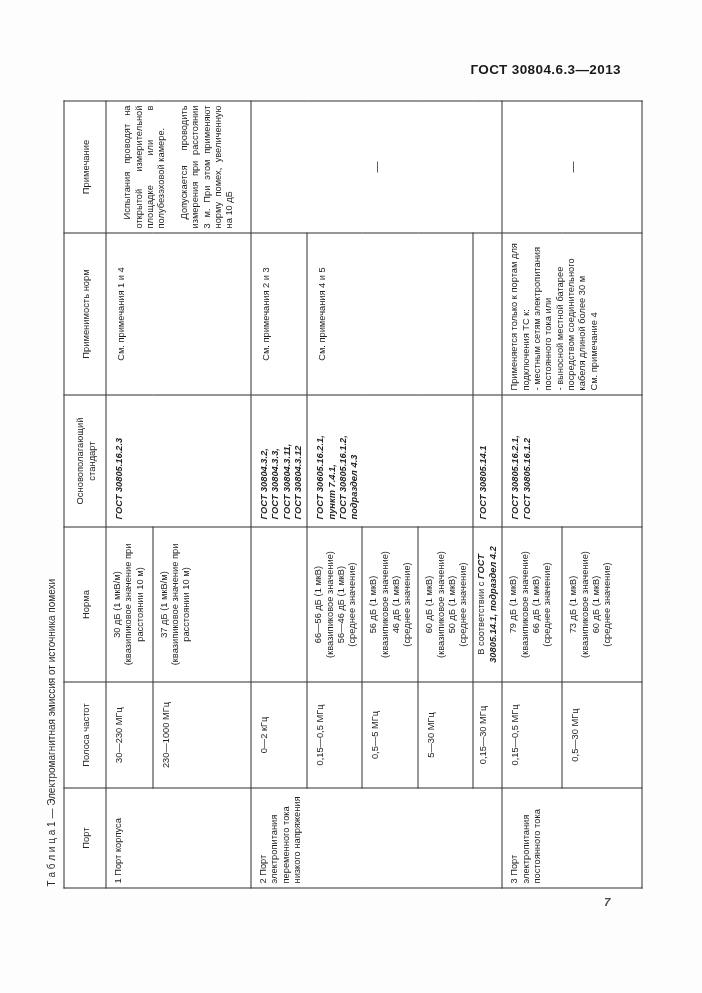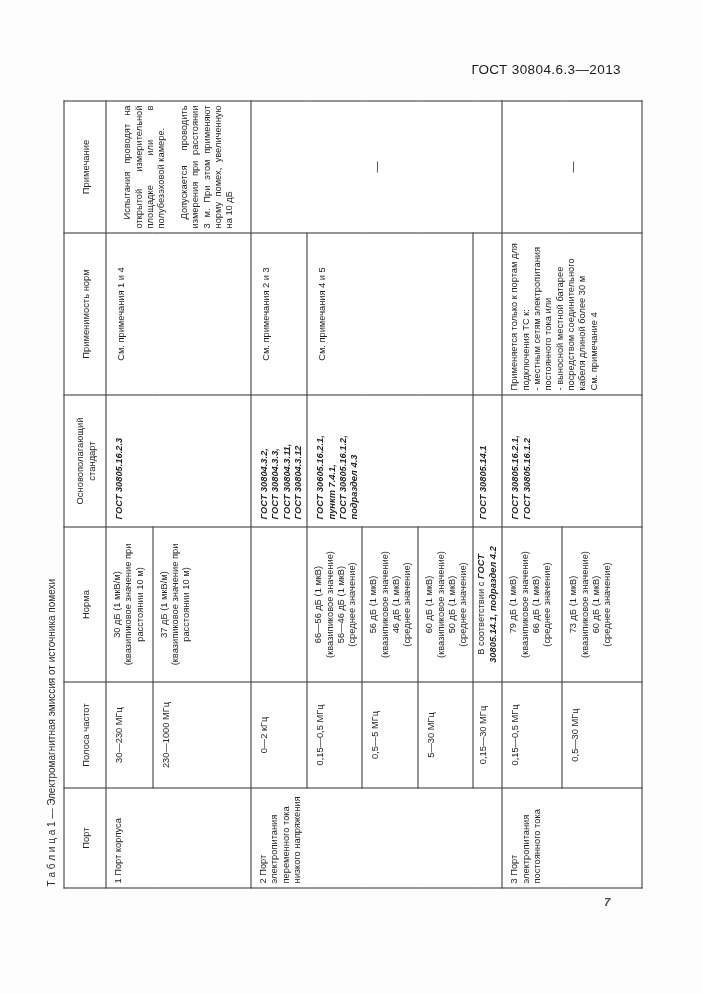--- a/index.html
+++ b/index.html
@@ -4,21 +4,21 @@
 <style>
   html,body{margin:0;padding:0;}
   body{
     width:702px;height:993px;position:relative;overflow:hidden;
     background:#fdfdfd;
     font-family:"Liberation Sans","DejaVu Sans",sans-serif;
     color:#1e1e1e;
   }
   .doc-header{
     position:absolute;top:62px;left:0;width:621px;
-    text-align:right;font-weight:normal;font-size:13.5px;letter-spacing:.4px;color:#1a1a1a;
+    text-align:right;font-weight:bold;font-size:13.5px;letter-spacing:.4px;color:#1a1a1a;
   }
   .page-num{
     position:absolute;top:896px;left:604px;
     font-size:11.5px;font-style:italic;font-weight:bold;color:#4a4a4a;
   }
   
   .rot{
     position:absolute;left:-50px;top:197px;width:787px;height:596px;
     transform:rotate(-90deg);
     transform-origin:center center;

